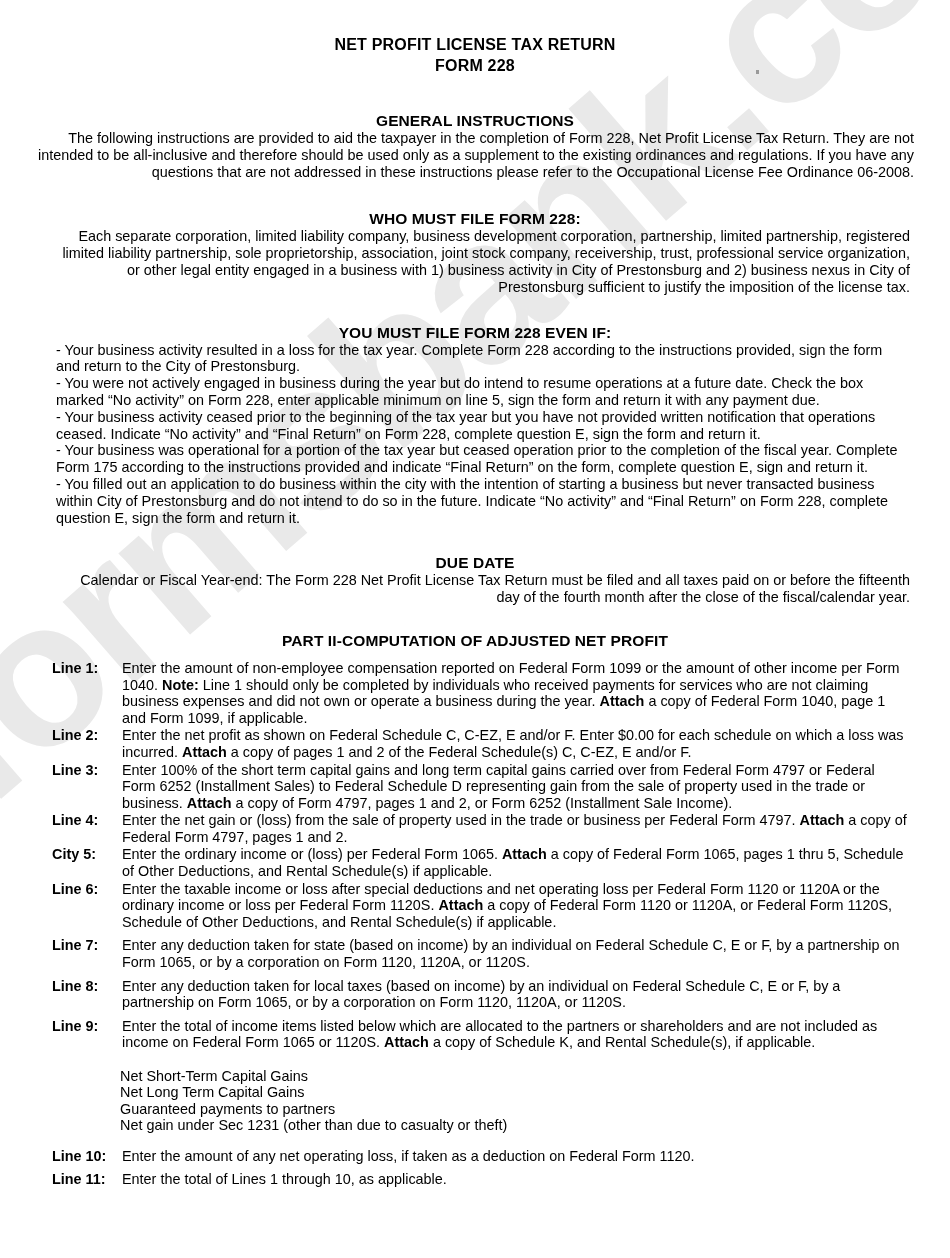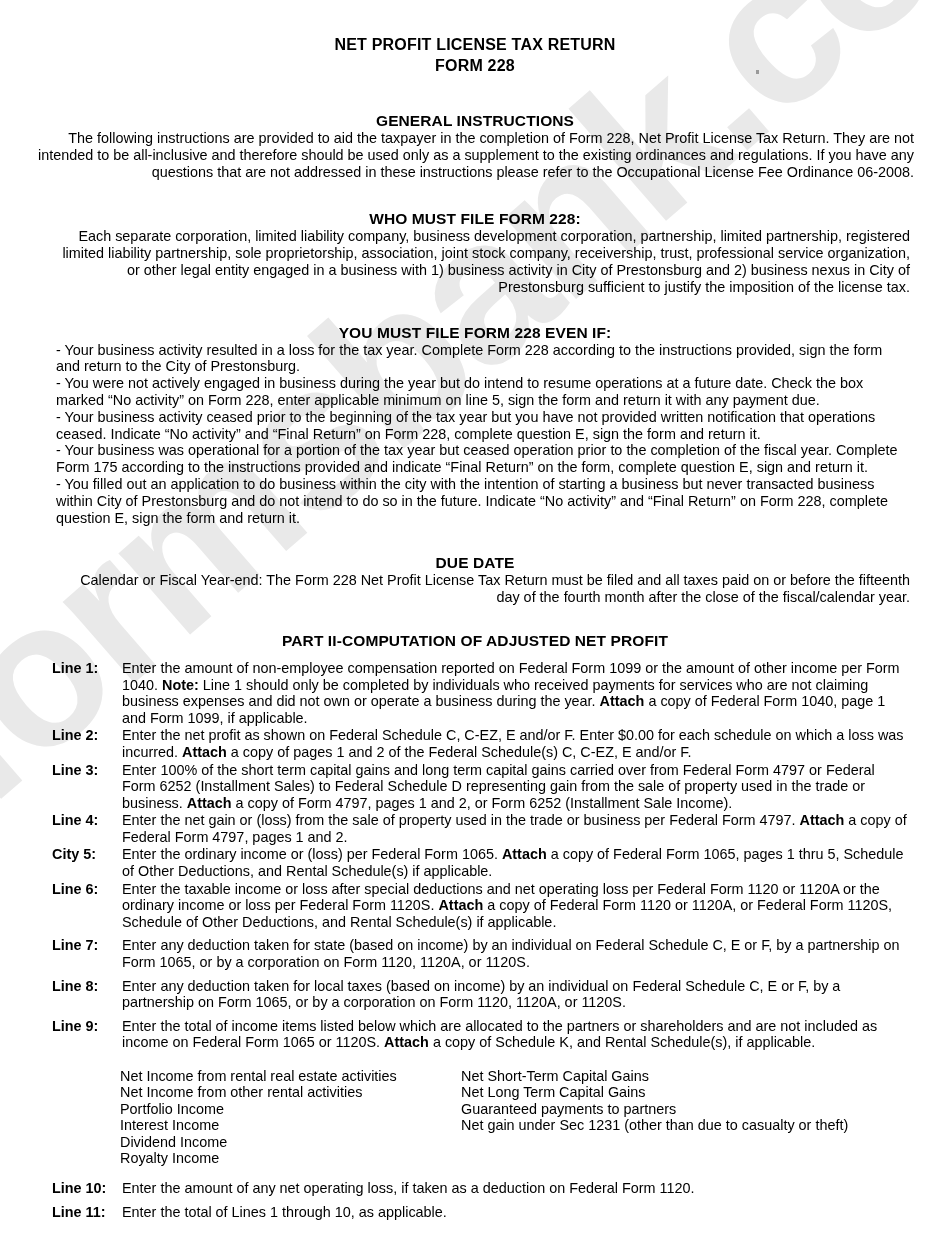--- a/index.html
+++ b/index.html
@@ -219,28 +219,20 @@
         <span class="line-label">Line 8:</span>
         <span class="line-body">Enter any deduction taken for local taxes (based on income) by an individual on Federal Schedule C, E or F, by a partnership on Form 1065, or by a corporation on Form 1120, 1120A, or 1120S.</span>
       </div>
       <div class="line-row gap">
         <span class="line-label">Line 9:</span>
         <span class="line-body">Enter the total of income items listed below which are allocated to the partners or shareholders and are not included as income on Federal Form 1065 or 1120S. <b>Attach</b> a copy of Schedule K, and Rental Schedule(s), if applicable.</span>
       </div>
     </div>
 
     <div class="income-items">
-      <div class="income-col-a">
-        <div>Net Income from rental real estate activities</div>
-        <div>Net Income from other rental activities</div>
-        <div>Portfolio Income</div>
-        <div>Interest Income</div>
-        <div>Dividend Income</div>
-        <div>Royalty Income</div>
-      </div>
       <div class="income-col-b">
         <div>Net Short-Term Capital Gains</div>
         <div>Net Long Term Capital Gains</div>
         <div>Guaranteed payments to partners</div>
         <div>Net gain under Sec 1231 (other than due to casualty or theft)</div>
       </div>
     </div>
 
     <div class="tail-items">
       <div class="line-row">

